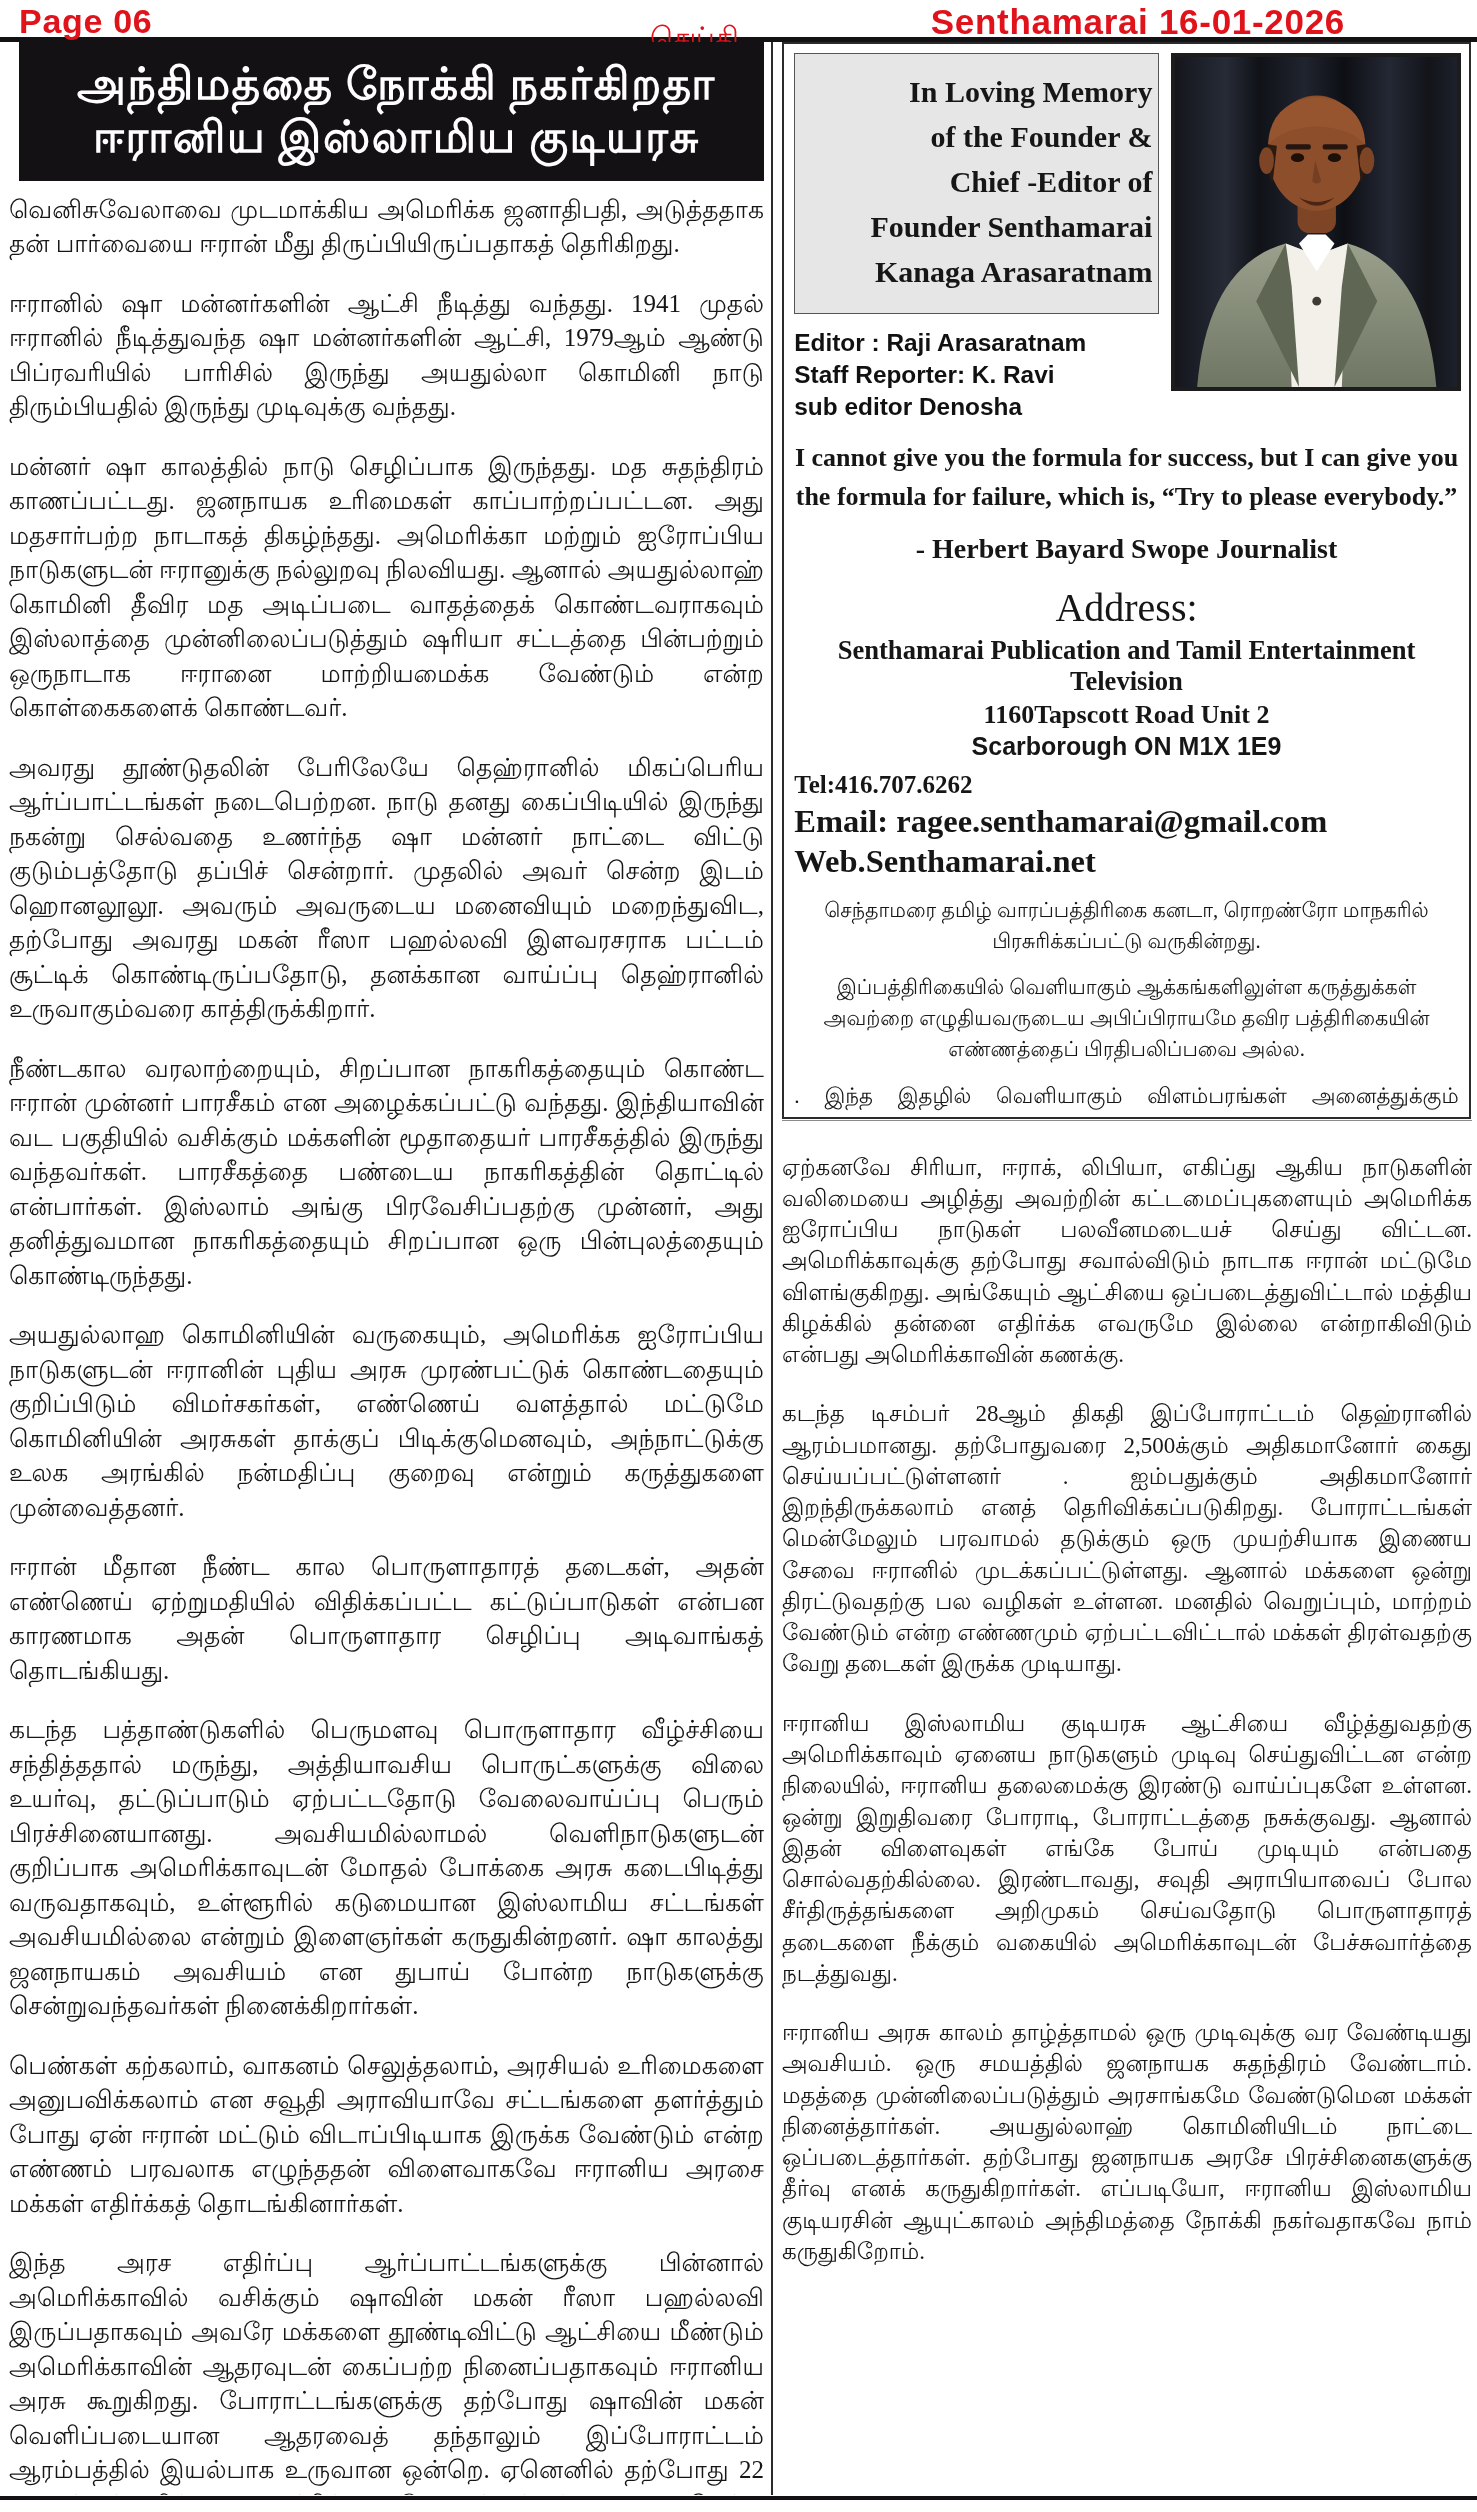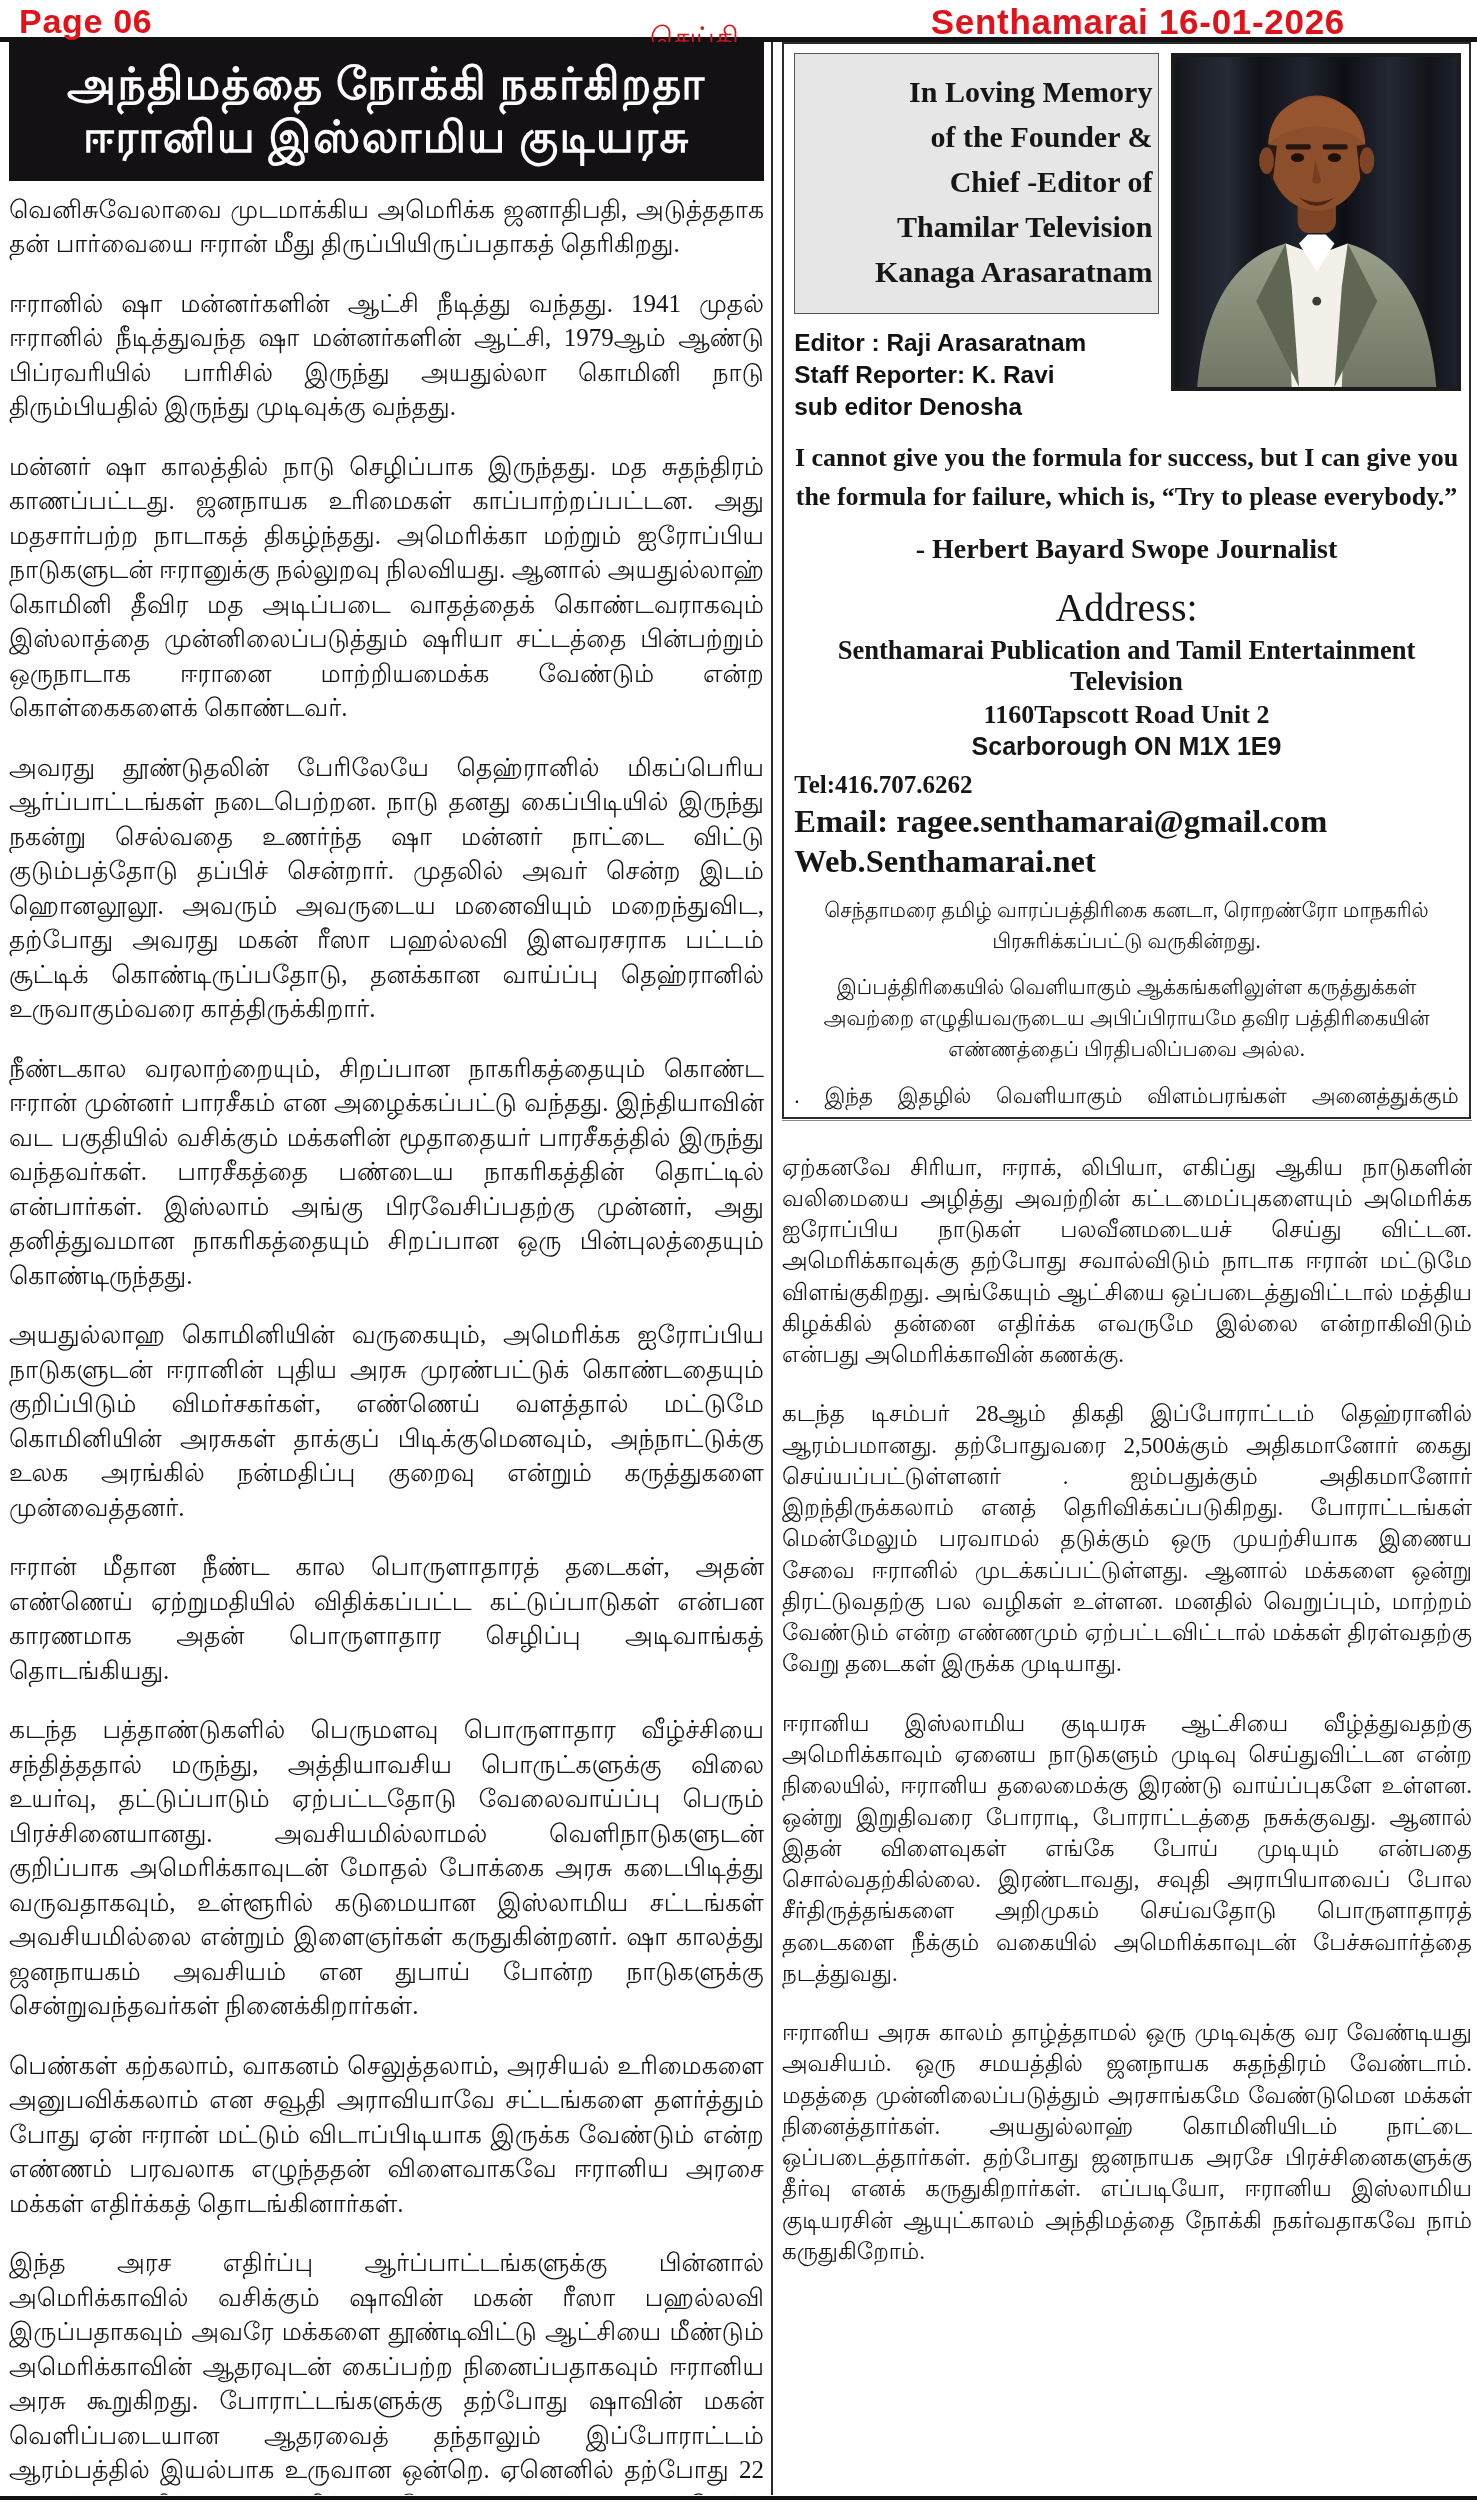--- a/index.html
+++ b/index.html
@@ -37,21 +37,21 @@
   .left-col{
     position:absolute; left:8.9px; top:42px; width:755px; height:2453px; overflow:hidden;
   }
   .right-col{
     position:absolute; left:782px; top:42px; width:690px; height:2453px; overflow:hidden;
   }
   
   .headline-box{
     width:100%; height:139px; background:#141114; color:#ffffff;
     display:flex; flex-direction:column; align-items:center; justify-content:center;
-    gap:4px; text-align:center;
+    gap:4px; text-align:center;margin-left:10px;
   }
   .headline-box .hl{ font-size:44px; font-weight:bold; letter-spacing:1.5px; line-height:1.1; }
   .body-text{ margin-top:11.8px; }
   .body-text p{
     margin:0 0 25px 0; font-size:25px; line-height:1.38; text-align:justify;
   }
   
   .info-box{
     box-sizing:border-box; width:689px; height:1077px;
     border:2.2px solid #2b2b2b; outline:0.7px solid #8a8a8a; outline-offset:1.5px;
@@ -128,21 +128,21 @@
   <div class="right-col">
 
     <div class="info-box">
 
       <div class="memorial-row">
         <div class="memorial-left">
           <div class="memorial-box">
             <div class="mline">In Loving Memory</div>
             <div class="mline">of the  Founder &amp;</div>
             <div class="mline">Chief -Editor of</div>
-            <div class="mline">Thamilar Television</div>
+            <div class="mline">Founder Senthamarai</div>
             <div class="mline">Kanaga  Arasaratnam</div>
           </div>
           <div class="staff-block">
             <div class="sline">Editor : Raji  Arasaratnam</div>
             <div class="sline">Staff  Reporter: K. Ravi</div>
             <div class="sline">sub editor Denosha</div>
           </div>
         </div>
 
         <div class="photo-frame">

